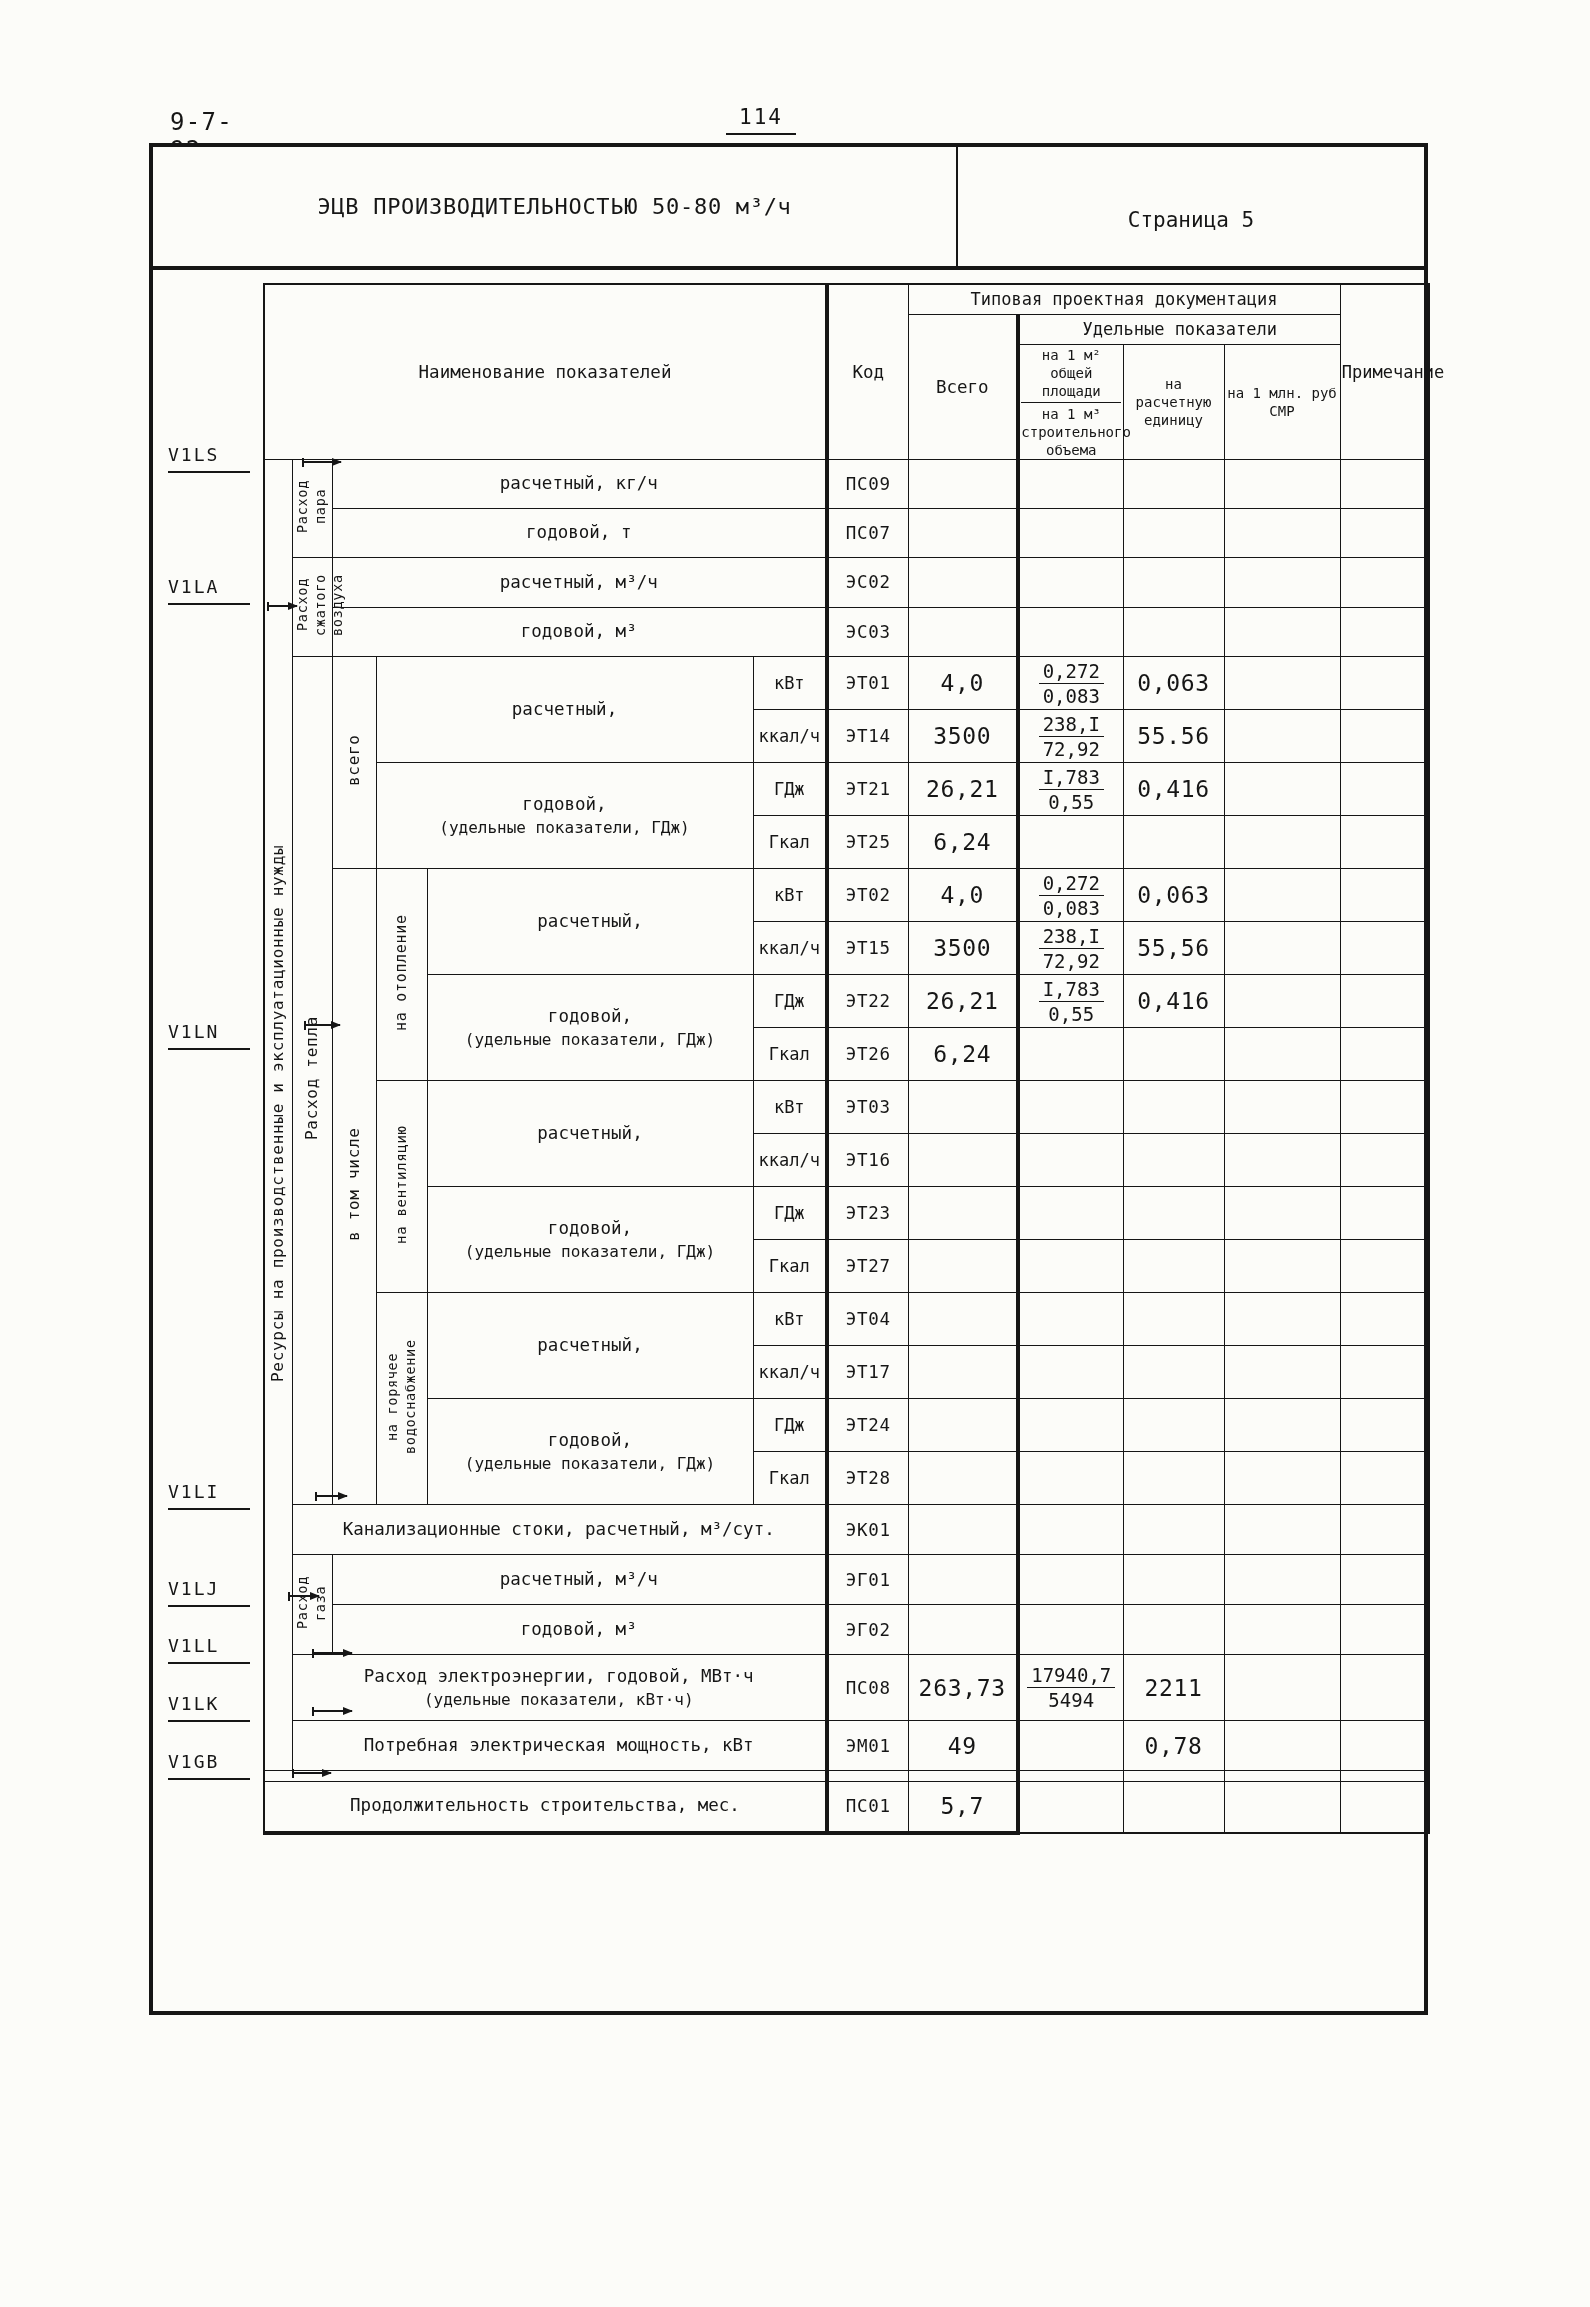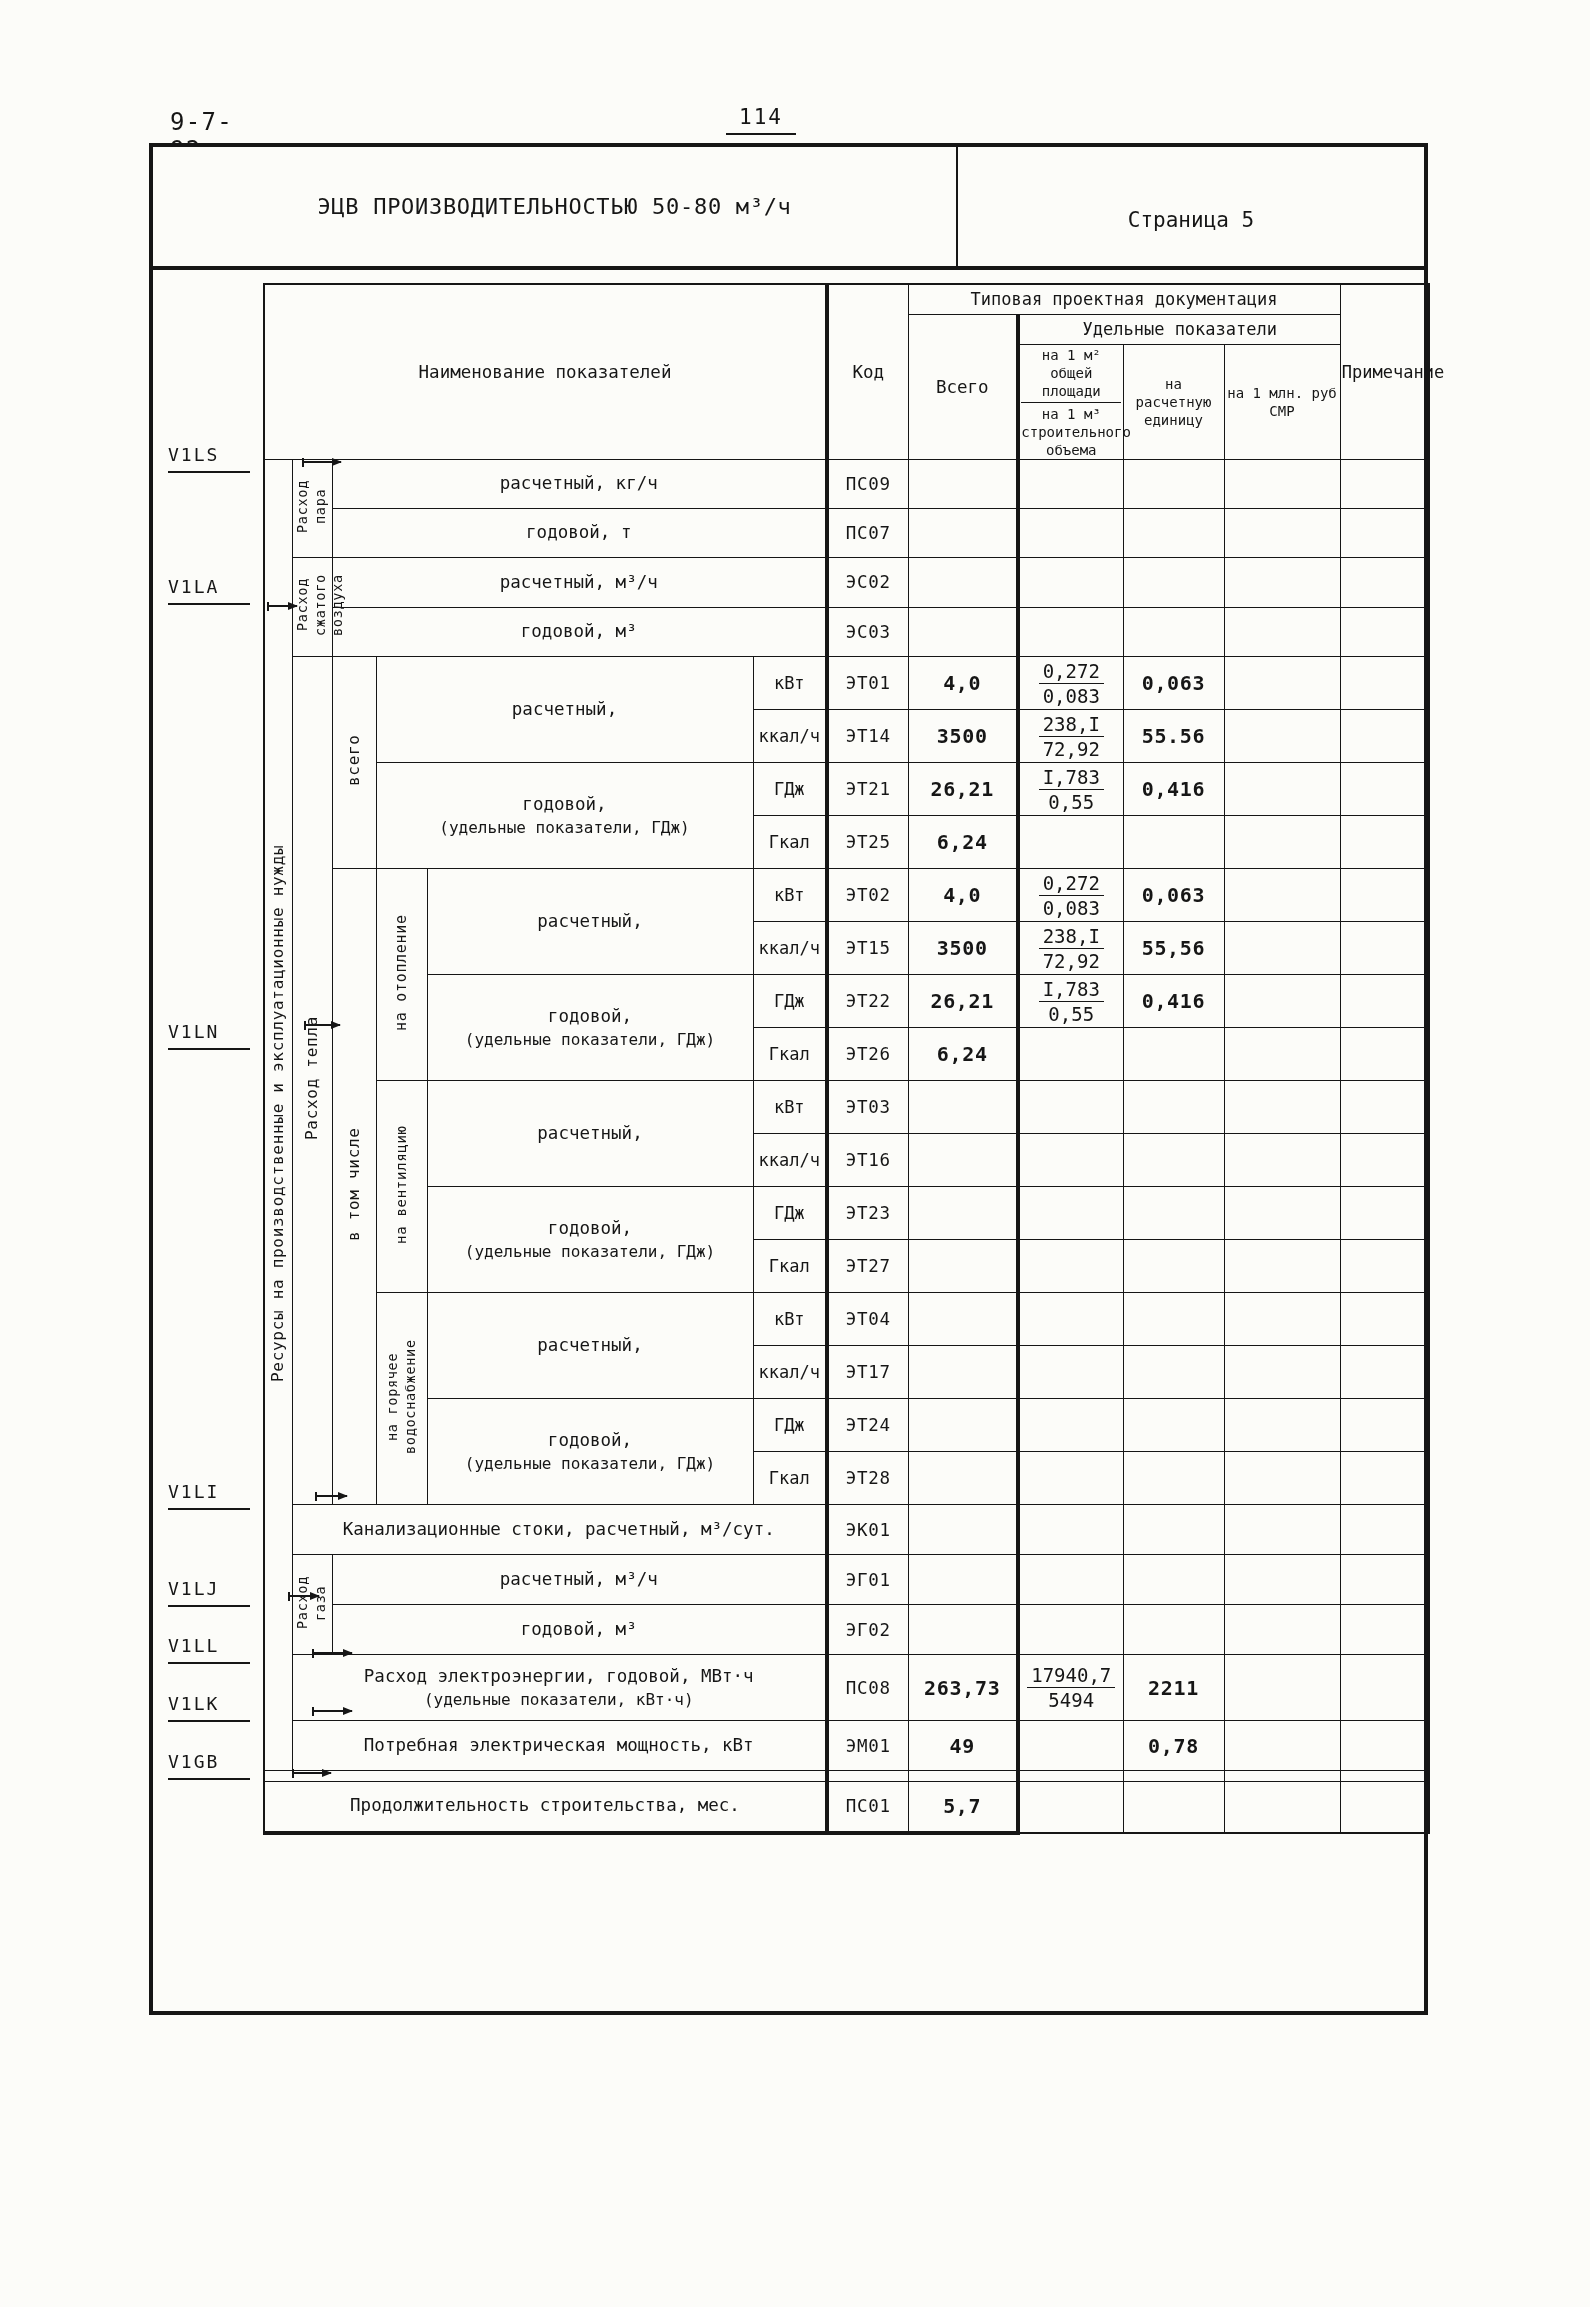--- a/index.html
+++ b/index.html
@@ -44,21 +44,21 @@
   .h-doc,.h-ud { font-size:17px;margin-top:20px; }
   .h-note { font-size:17px; }
   .hsub { font-size:14px; line-height:1.3; }
 
   .fr-top { display:block; border-bottom:1.3px solid #161616; padding:1.3px 4px; }
   .fr-bot { display:block; padding-top:2px; }
 
   .namec { font-size:17.5px; line-height:1.35; }
   .unit  { font-size:17px; }
   .code  { font-size:17.5px; letter-spacing:0.7px; }
-  .val   { font-size:20px; letter-spacing:0.7px;font-weight:bold; }
+  .val   { font-size:23px; letter-spacing:0.7px; }
   .frac  { display:inline-block; font-size:19px; line-height:1.1; }
   .nl  { display:block; }
   .nl2 { display:block; font-size:16px; }
 
   .rot { writing-mode:vertical-rl; transform:rotate(180deg); display:inline-block;
     font-size:16px; line-height:1.3; letter-spacing:0.7px; }
   .f22 { font-size:15px; } .f21 { font-size:14px; } .f20 { font-size:13.5px; }
 
   
   .mlabel { position:absolute; left:168px; width:82px; font-size:18px;

